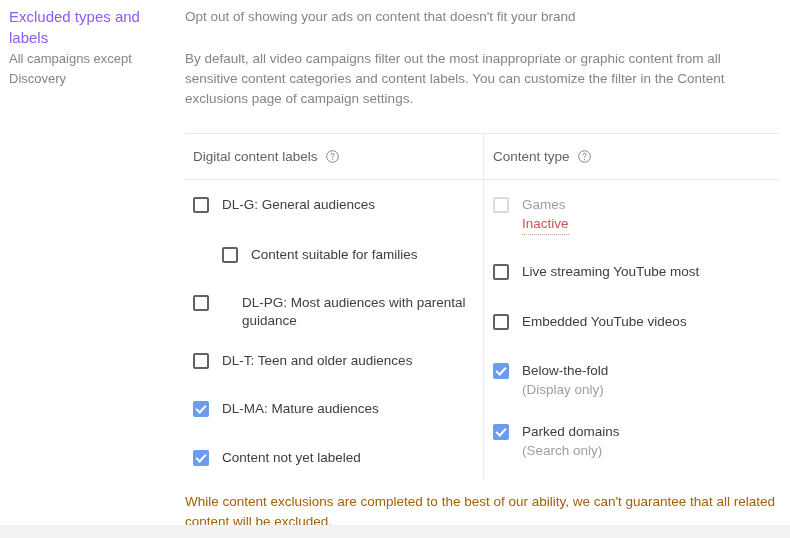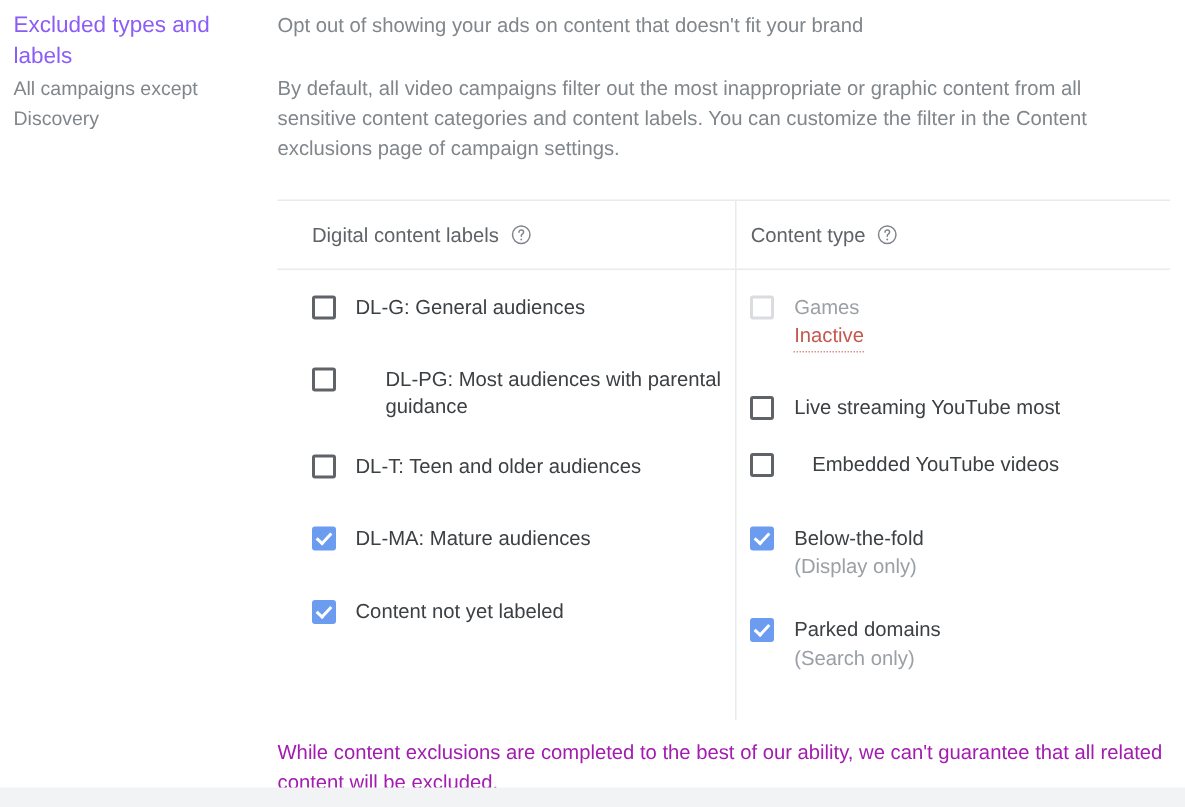--- a/index.html
+++ b/index.html
@@ -91,21 +91,21 @@
   }
   .col {
     box-sizing: border-box;
   }
   .col-left { width: 298px; }
   .col-right {
     width: 297px;
     border-left: 1px solid #e8eaed;
   }
   #table-head .col-left,
-  #table-body .col-left { padding-left: 8px; margin-left: 15px; }
+  #table-body .col-left { padding-left: 8px; }
   #table-head .col-right,
   #table-body .col-right { padding-left: 9px; }
 
   .col-header {
     display: flex;
     align-items: center;
     height: 45px;
     font-size: 13.5px;
     color: #5f6368;
     gap: 7px;
@@ -185,21 +185,21 @@
   .indented { margin-left: 29px; }
 
   
   #footnote {
     position: absolute;
     left: 185px;
     top: 492px;
     width: 600px;
     font-size: 13.5px;
     line-height: 20px;
-    color: #a21caf;
+    color: #a16207;
   }
 
   
   #bottom-bar {
     position: absolute;
     left: 0;
     bottom: 0;
     width: 790px;
     height: 13px;
     background: #f1f3f4;
@@ -251,20 +251,24 @@
 
       <div id="table-body">
 
         <div class="col col-left">
 
           <div class="cb-row" style="margin-top:16px;">
             <span class="cb-box unchecked"></span>
             <span class="cb-text">DL-G: General audiences</span>
           </div>
 
+          <div class="cb-row indented" style="margin-top:32px;">
+            <span class="cb-box unchecked"></span>
+            <span class="cb-text">Content suitable for families</span>
+          </div>
 
           <div class="cb-row" style="margin-top:30px;gap:20px;">
             <span class="cb-box unchecked"></span>
             <span class="cb-text">DL-PG: Most audiences with parental guidance</span>
           </div>
 
           <div class="cb-row" style="margin-top:22px;">
             <span class="cb-box unchecked"></span>
             <span class="cb-text">DL-T: Teen and older audiences</span>
           </div>
@@ -289,21 +293,21 @@
               <span>Games</span>
               <span class="cb-status">Inactive</span>
             </span>
           </div>
 
           <div class="cb-row" style="margin-top:28px;">
             <span class="cb-box unchecked"></span>
             <span class="cb-text">Live streaming YouTube most</span>
           </div>
 
-          <div class="cb-row" style="margin-top:20px;gap:12px;">
+          <div class="cb-row" style="margin-top:32px;">
             <span class="cb-box unchecked"></span>
             <span class="cb-text">Embedded YouTube videos</span>
           </div>
 
           <div class="cb-row" style="margin-top:31px;">
             <span class="cb-box checked"></span>
             <span class="cb-text">
               <span>Below-the-fold</span>
               <span class="cb-sub">(Display only)</span>
             </span>

